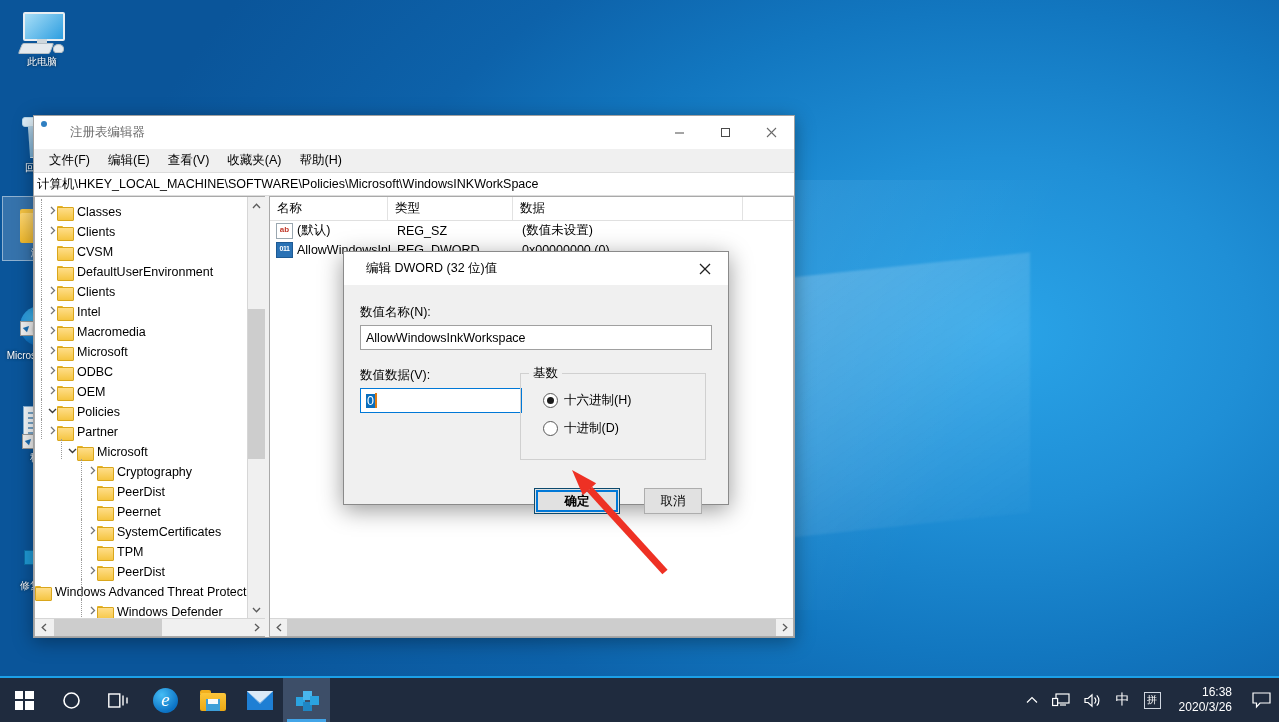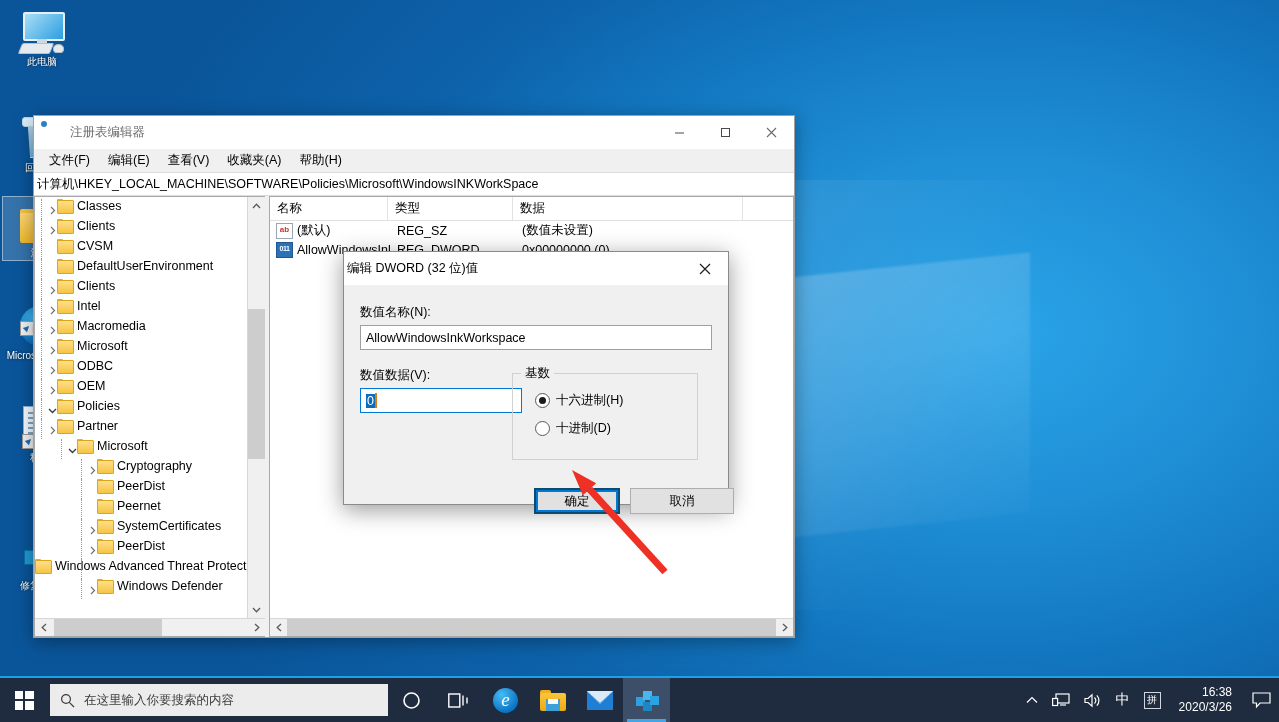--- a/index.html
+++ b/index.html
@@ -96,21 +96,21 @@
   .addressbar{height:22px;background:#fff;border-top:1px solid #dcdcdc;border-bottom:1px solid #dcdcdc;
     display:flex;align-items:center;padding-left:3px;font-size:12.5px;color:#000;flex:0 0 auto;white-space:nowrap;overflow:hidden;}
 
   .panes{flex:1 1 auto;display:flex;min-height:0;background:#f0f0f0;}
 
   
   .tree-pane{width:230px;background:#fff;border:1px solid #a9a9a9;border-right:none;
     display:flex;flex-direction:column;min-width:0;}
   .tree-scrollwrap{flex:1 1 auto;display:flex;min-height:0;}
   .tree-list{flex:1 1 auto;overflow:hidden;padding-top:2px;position:relative;}
-  .trow{height:20px;display:flex;align-items:flex-start;white-space:nowrap;font-size:12.5px;color:#000;position:relative;}
+  .trow{height:20px;display:flex;align-items:flex-end;white-space:nowrap;font-size:12.5px;color:#000;position:relative;}
   .fi{width:15px;height:13px;position:relative;flex:0 0 auto;margin-right:5px;}
   .fi .ft{position:absolute;left:0;top:0;width:6px;height:2px;background:#e9b320;border-radius:1px 1px 0 0;}
   .fi .fb{position:absolute;left:0;top:1px;width:15px;height:12px;background:linear-gradient(180deg,#ffde8a,#f5c542);border:1px solid #d9a61c;border-radius:1px;}
   .dotline{position:absolute;border-left:1px dotted #9a9a9a;}
 
   
   .list-pane{flex:1 1 auto;background:#fff;border:1px solid #a9a9a9;display:flex;flex-direction:column;min-width:0;}
   .lheader{height:23px;display:flex;background:#fff;border-bottom:1px solid #e0e0e0;flex:0 0 auto;}
   .lheader .hc{font-size:12.5px;color:#000;display:flex;align-items:center;padding-left:7px;border-right:1px solid #e2e2e2;box-sizing:border-box;}
   .lbody{flex:1 1 auto;overflow:hidden;position:relative;}
@@ -133,34 +133,34 @@
 
   .splitter{width:4px;background:#f0f0f0;flex:0 0 auto;}
 
   
   #dlg{
     position:absolute;left:343px;top:251px;width:384px;height:252px;
     background:#f0f0f0;border:1px solid #8a8a8a;
     box-shadow:0 5px 22px rgba(0,0,0,.4);
   }
   #dlg .dtitle{height:33px;background:#fff;display:flex;align-items:center;position:relative;}
-  #dlg .dtitle .t{margin-left:3px;font-size:12.5px;color:#000;}
+  #dlg .dtitle .t{margin-left:22px;font-size:12.5px;color:#000;}
   #dlg .dclose{position:absolute;right:0;top:0;width:46px;height:33px;display:flex;align-items:center;justify-content:center;color:#222;}
   #dlg .dbody{padding:0 16px;position:relative;height:219px;box-sizing:border-box;}
   .flabel{font-size:12.5px;color:#000;}
   .tbox{background:#fff;border:1px solid #a0a0a0;height:25px;box-sizing:border-box;display:flex;align-items:center;padding-left:5px;font-size:12.5px;}
   .selnum{background:#0a6ebd;color:#fff;padding:0 1px;}
   .caret{display:inline-block;width:1px;height:15px;background:#e07b12;vertical-align:-3px;box-shadow:1px 0 0 #e07b12;}
   .groupbox{position:absolute;border:1px solid #d0d0d0;}
   .groupbox .gtitle{position:absolute;top:-9px;left:8px;background:#f0f0f0;padding:0 4px;font-size:12.5px;}
   .radio-row{display:flex;align-items:center;font-size:12.5px;margin-bottom:11px;}
   .rmark{width:13px;height:13px;border-radius:50%;border:1px solid #5a5a5a;background:#fff;margin-right:6px;position:relative;flex:0 0 auto;}
   .rmark.on:after{content:"";position:absolute;left:3px;top:3px;width:7px;height:7px;border-radius:50%;background:#1b1b1b;}
   .btn{height:26px;border:1px solid #adadad;background:#e1e1e1;font-size:12.5px;display:flex;align-items:center;justify-content:center;box-sizing:border-box;}
-  .btn.focus{border:4px solid #0c4a6e;outline:2px solid #0078d7;outline-offset:-4px;}
+  .btn.focus{border:1px solid #0c4a6e;outline:2px solid #0078d7;outline-offset:-4px;font-weight:bold;}
 
   
   #annot{position:absolute;left:0;top:0;width:1279px;height:722px;pointer-events:none;}
 
   
   #taskbar{position:absolute;left:0;bottom:0;width:1279px;height:44px;background:#1f2b3e;
     border-top:1px solid #2a3a52;display:flex;align-items:center;}
   #taskbar:before{content:"";position:absolute;left:0;top:-2px;width:1279px;height:2px;background:#1ca0e8;}
   .startbtn{width:48px;height:44px;display:flex;align-items:center;justify-content:center;}
   .winlogo{width:19px;height:19px;display:grid;grid-template-columns:1fr 1fr;grid-template-rows:1fr 1fr;gap:2px;}
@@ -493,20 +493,30 @@
               </span>
               <span class="fi">
                 <span class="ft"></span>
                 <span class="fb"></span>
               </span>
               <span>SystemCertificates</span>
             </div>
             <div class="trow">
               <span style="display:inline-block;width:62px;height:20px;position:relative;">
                 <span class="dotline" style="left:46px;top:0;height:20px;"></span>
+              </span>
+              <span class="fi">
+                <span class="ft"></span>
+                <span class="fb"></span>
+              </span>
+              <span>TPM</span>
+            </div>
+            <div class="trow">
+              <span style="display:inline-block;width:62px;height:20px;position:relative;">
+                <span class="dotline" style="left:46px;top:0;height:20px;"></span>
                 <span style="position:absolute;right:0;top:5px;"><svg width="9" height="9" viewBox="0 0 9 9">
                     <polyline points="3,1 6.5,4.5 3,8" fill="none" stroke="#767676" stroke-width="1.3"></polyline>
                   </svg></span>
               </span>
               <span class="fi">
                 <span class="ft"></span>
                 <span class="fb"></span>
               </span>
               <span>PeerDist</span>
             </div>
@@ -624,65 +634,56 @@
     <div class="tbox" style="position:absolute;left:16px;top:40px;width:352px;">
       <span>AllowWindowsInkWorkspace</span>
     </div>
 
     <div class="flabel" style="position:absolute;left:16px;top:82px;">数值数据(V):</div>
     <div class="tbox" style="position:absolute;left:16px;top:103px;width:162px;border:1px solid #0078d7;">
       <span class="selnum">0</span>
         <span class="caret"></span>
     </div>
 
-    <div class="groupbox" style="left:168px;top:88px;width:184px;height:85px;">
+    <div class="groupbox" style="left:176px;top:88px;width:184px;height:85px;">
       <span class="gtitle">基数</span>
       <div style="padding:18px 0 0 22px;">
         <div class="radio-row">
           <span class="rmark on"></span>
           <span>十六进制(H)</span>
         </div>
         <div class="radio-row">
           <span class="rmark"></span>
           <span>十进制(D)</span>
         </div>
       </div>
     </div>
 
     <div class="btn focus" style="position:absolute;left:190px;top:203px;width:86px;">确定</div>
-    <div class="btn" style="position:absolute;left:286px;top:203px;width:104px;">取消</div>
+    <div class="btn" style="position:absolute;left:300px;top:203px;width:58px;">取消</div>
   </div>
 </div>
 
 <svg id="annot">
   <g>
     <line id="arrow-line" x1="665" y1="572" x2="589.5176002998278" y2="489.2128519417466" stroke="#ee3124" stroke-width="7" stroke-linecap="butt"></line>
     <polygon id="arrow-head" points="572,470 596.1682028950478,483.1490672225754 582.8669977046078,495.27663666091775" fill="#ee3124"></polygon>
   </g>
 </svg>
 
 <div id="taskbar">
   <div class="startbtn">
     <span class="winlogo">
         <i></i>
         <i></i>
         <i></i>
         <i></i>
       </span>
   </div>
 
-  <div class="searchbox">
-    <span class="mag">
-      <svg width="15" height="15" viewBox="0 0 15 15">
-          <circle cx="6" cy="6" r="4.4" fill="none" stroke="#3a3a3a" stroke-width="1.2"></circle>
-          <line x1="9.3" y1="9.3" x2="14" y2="14" stroke="#3a3a3a" stroke-width="1.2"></line>
-        </svg>
-    </span>
-    <span class="ph">在这里输入你要搜索的内容</span>
-  </div>
 
   <div class="tbicon">
     <svg width="19" height="19" viewBox="0 0 19 19">
         <circle cx="9.5" cy="9.5" r="7.5" fill="none" stroke="#fff" stroke-width="1.6"></circle>
       </svg>
   </div>
 
   <div class="tbicon">
     <svg width="21" height="17" viewBox="0 0 21 17">
       <rect x="0.8" y="2" width="11" height="13" fill="none" stroke="#fff" stroke-width="1.4"></rect>

